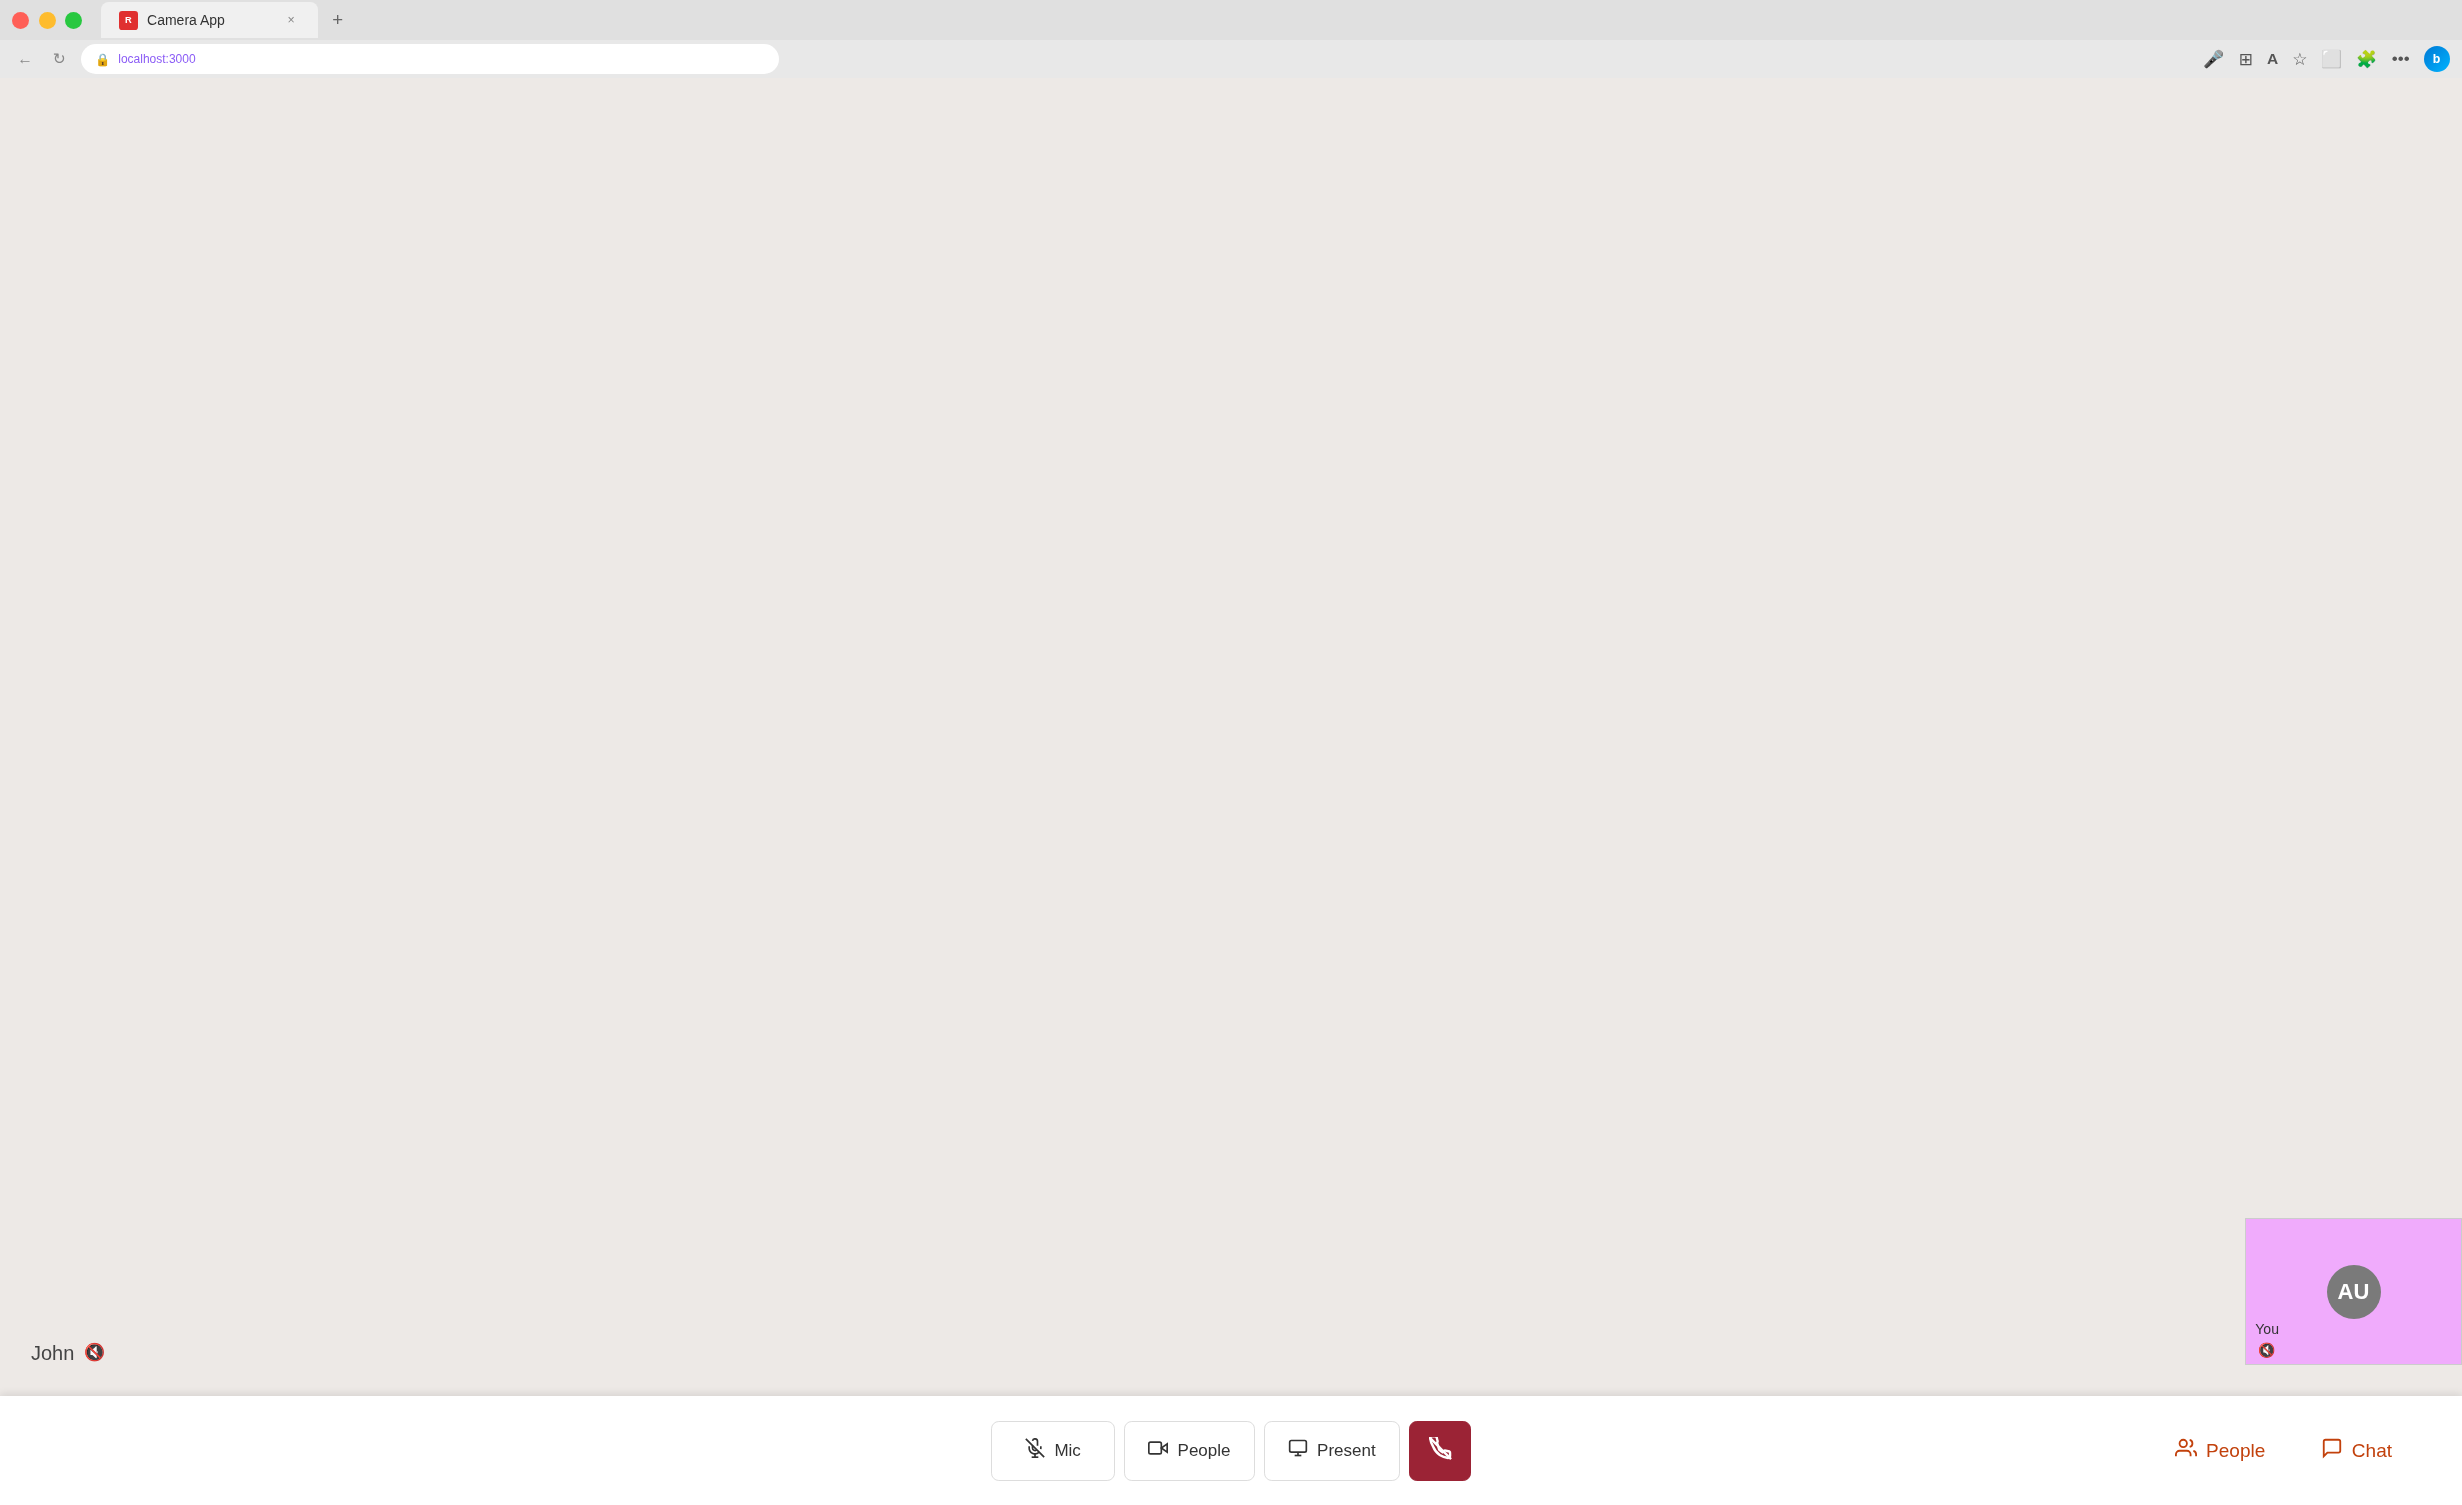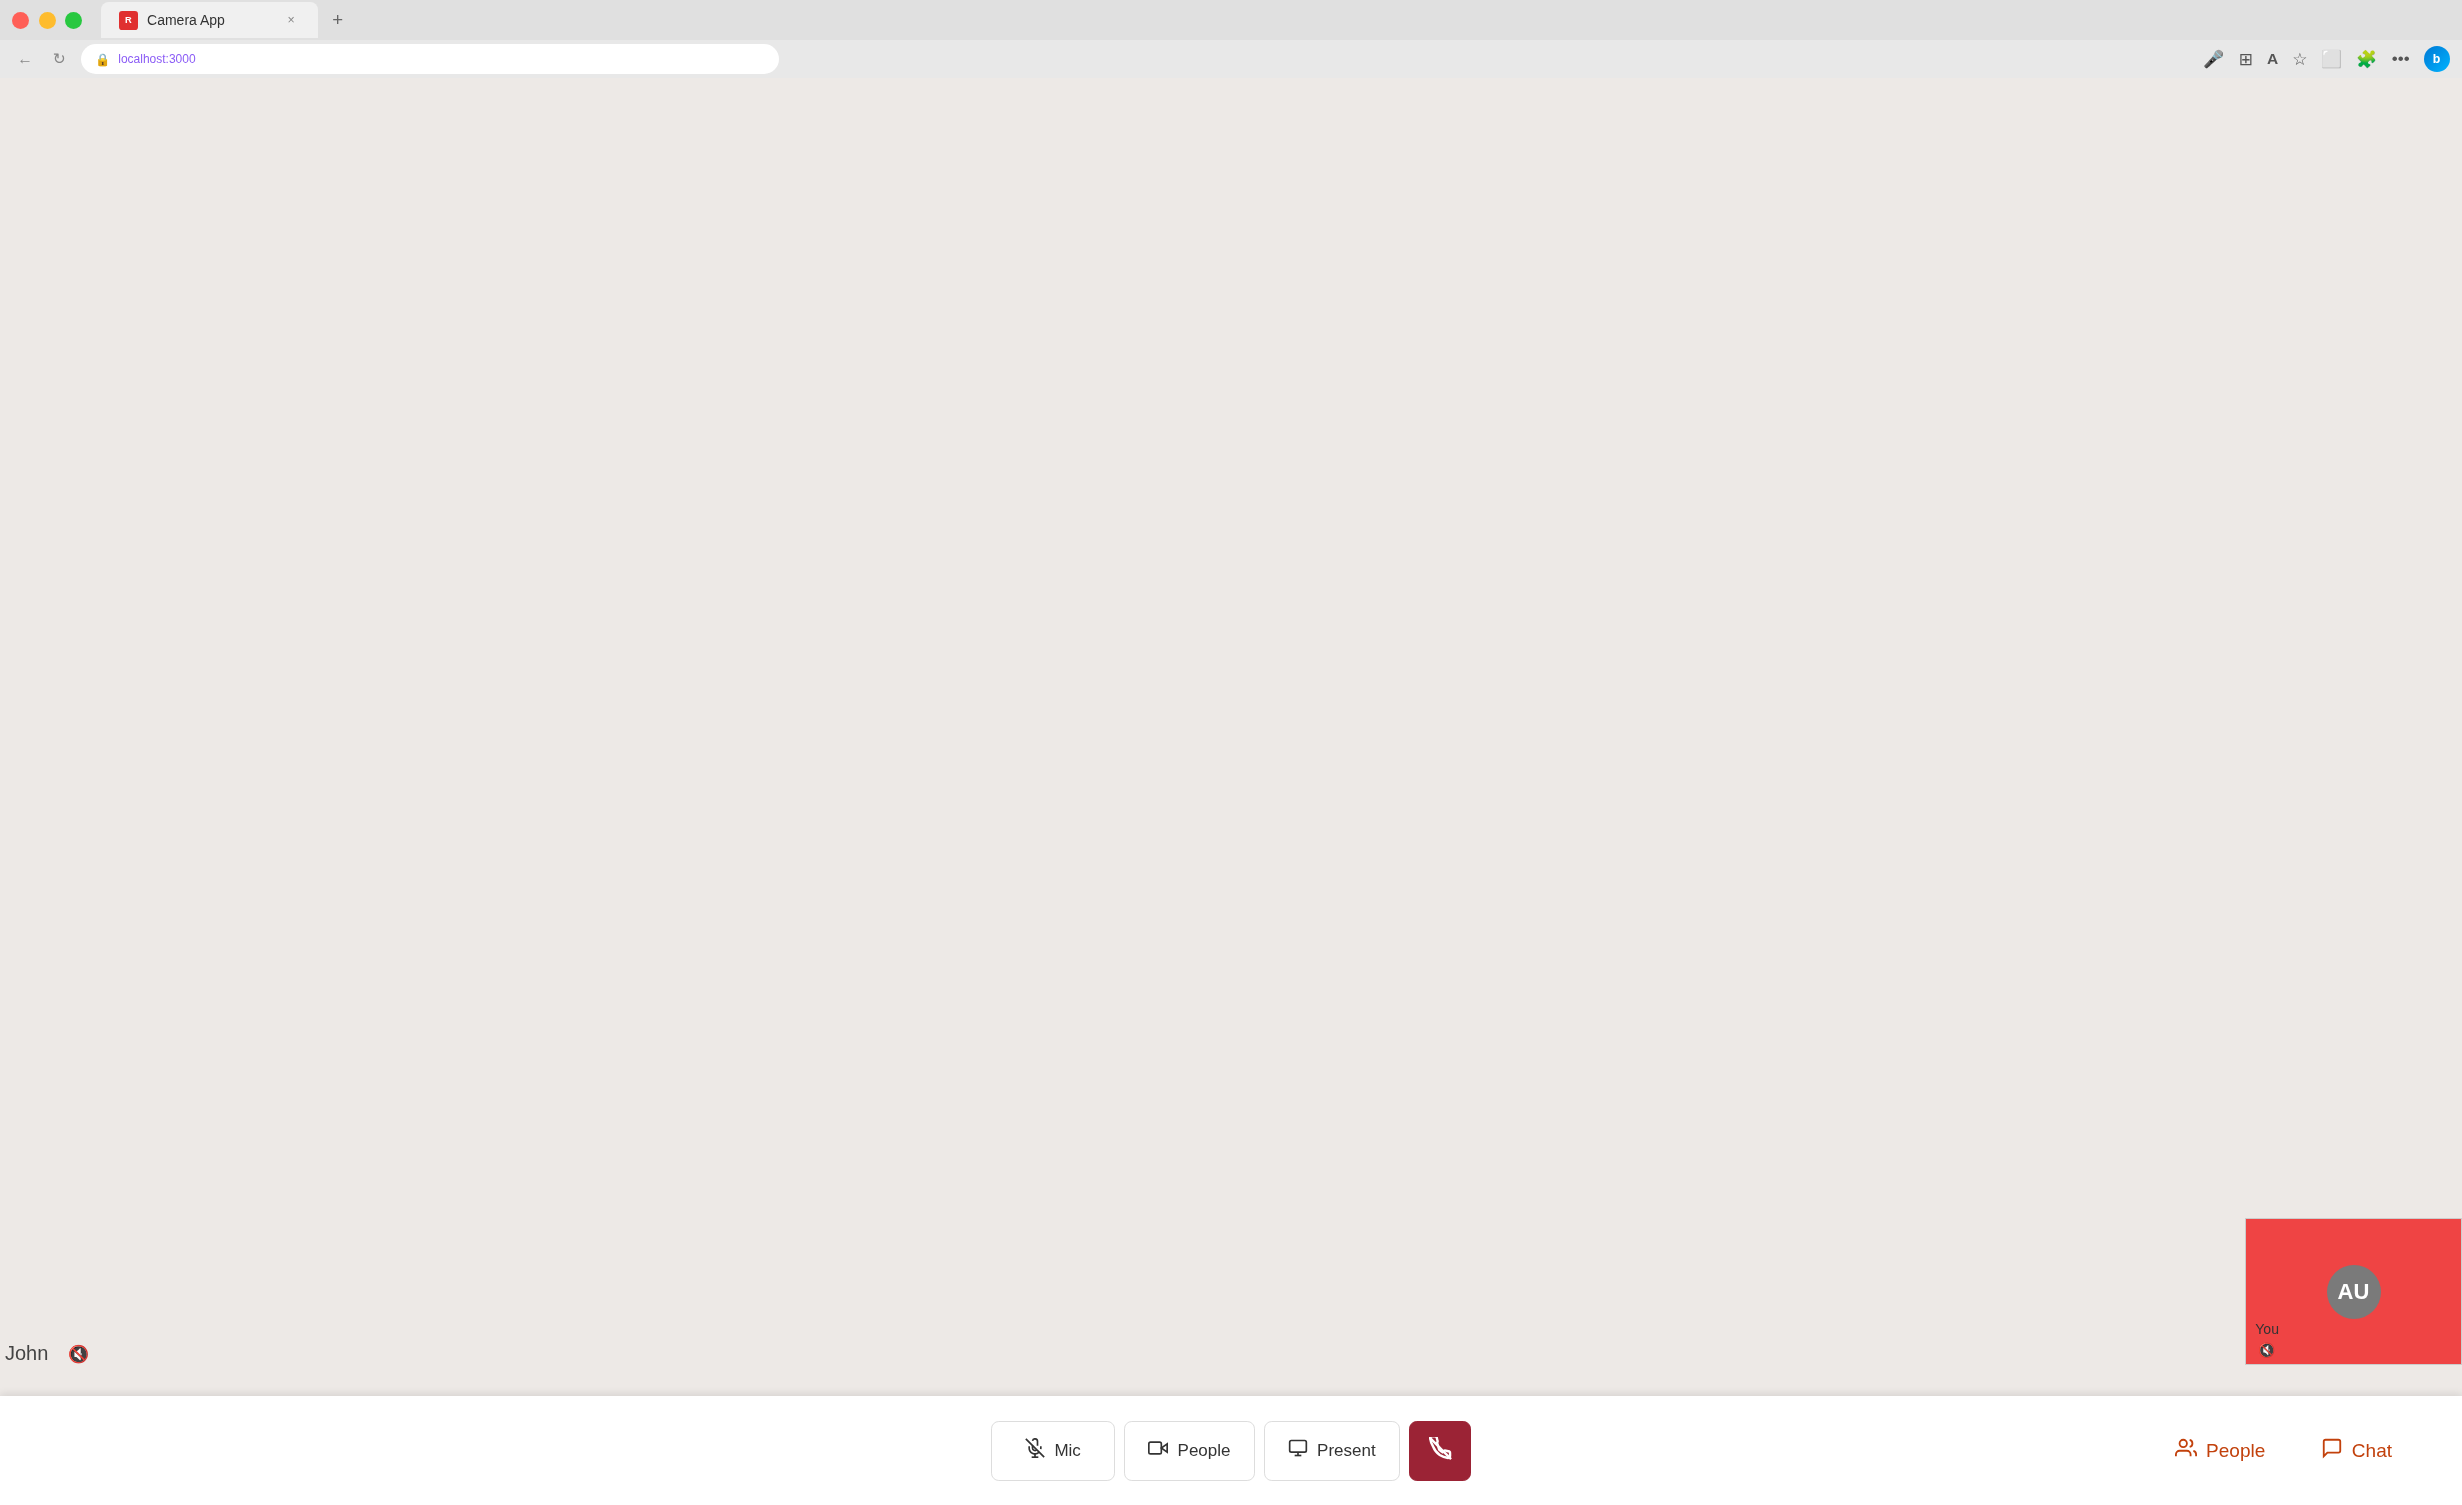--- a/index.html
+++ b/index.html
@@ -196,21 +196,21 @@
       transform: translate(-50%, -55%);
     }
 
     
     .self-thumbnail {
       position: absolute;
       bottom: 140px;
       right: 0;
       width: 217px;
       height: 147px;
-      background: #ef4444;
+      background: #f0abfc;
       border: 1.6px solid #ccc;
       display: flex;
       align-items: center;
       justify-content: center;
       flex-direction: column;
       gap: 7.8px;
     }
 
     .self-avatar-circle {
       width: 54px;
@@ -234,26 +234,26 @@
       display: flex;
       align-items: center;
       gap: 4.7px;
       flex-direction: column;
     }
 
     
     .john-label {
       position: absolute;
       bottom: 140px;
-      left: 5px;
+      left: 31px;
       font-size: 20px;
       color: #444;
       display: flex;
-      align-items: flex-end;
-      gap: 20px;
+      align-items: flex-start;
+      gap: 10px;
     }
 
     
     .control-bar {
       position: absolute;
       bottom: 0;
       left: 0;
       width: 100%;
       height: 109px;
       background: white;

